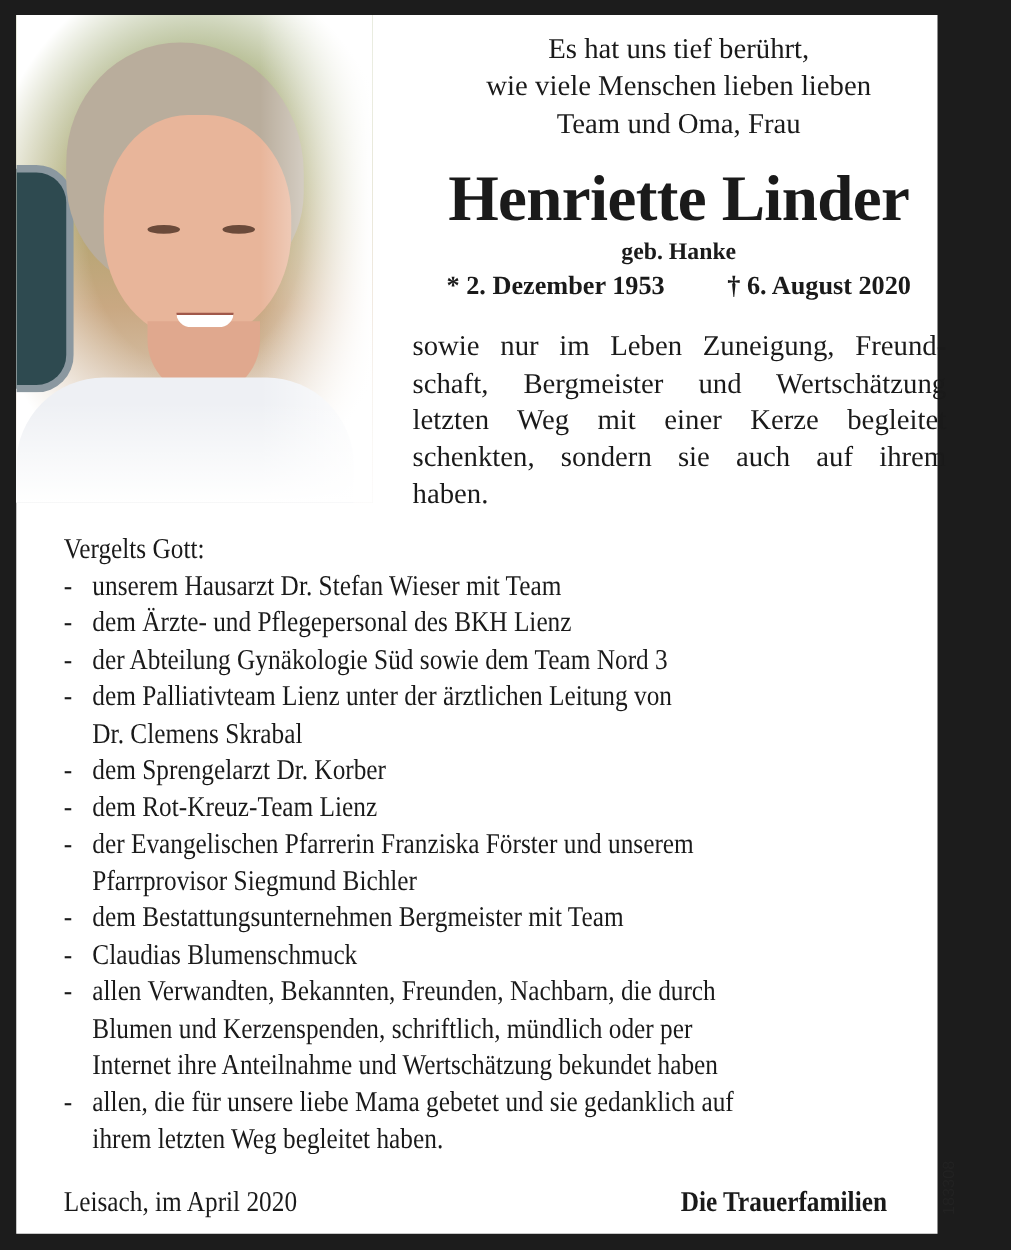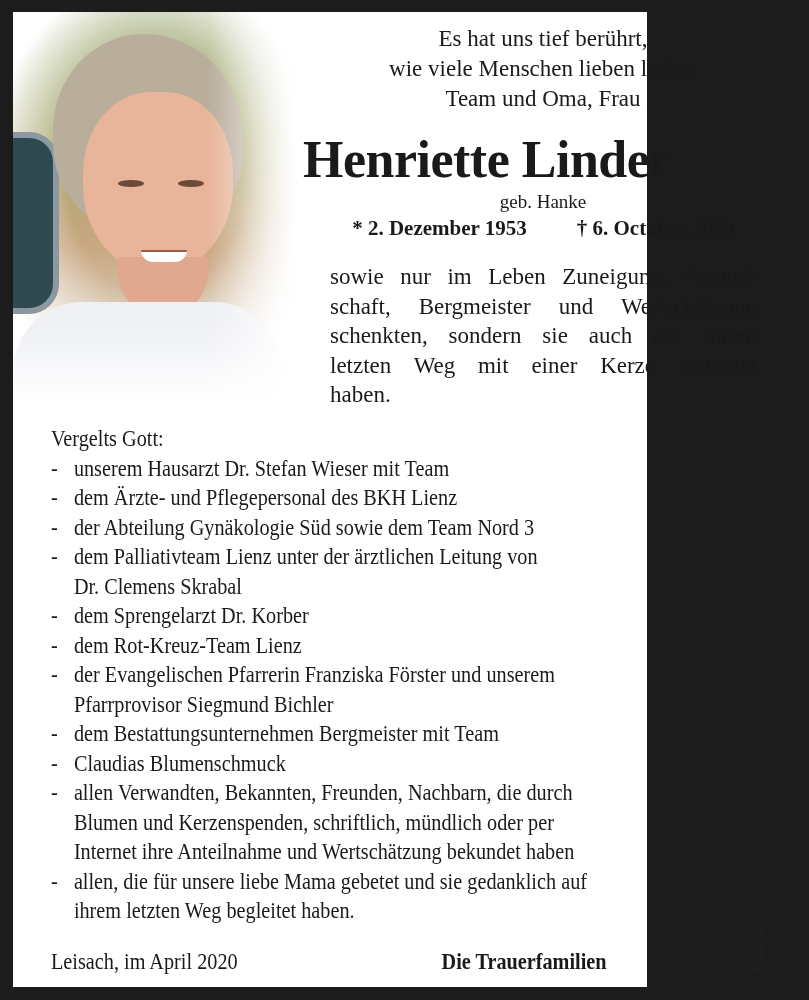--- a/index.html
+++ b/index.html
@@ -1,33 +1,33 @@
 <!DOCTYPE html>
 <html><head>
 <meta charset="utf-8">
 <style>
   html, body { margin:0; padding:0; }
   body { width:809px; height:1000px; background:#1c1c1c; position:relative; overflow:hidden; font-family:"Liberation Serif", serif; color:#1a1a1a; }
-  .card { position:absolute; left:13px; top:12px; width:634px; height:975px; background:#fff; }
+  .card { position:absolute; left:13px; top:12px; width:737px; height:975px; background:#fff; }
   .photo { position:absolute; left:0; top:0; width:285px; height:390px; overflow:hidden;
     background: radial-gradient(ellipse 60% 55% at 50% 45%, rgba(255,255,255,0) 50%, rgba(255,255,255,1) 100%),
                 linear-gradient(180deg, #8a9a5a 0%, #a9a46a 35%, #c9a882 60%, #e8e4e0 100%); }
   .photo .bg-fade { position:absolute; right:0; top:0; width:90px; height:100%; background:linear-gradient(90deg, rgba(255,255,255,0), #fff); }
   .photo .bottom-fade { position:absolute; left:0; bottom:0; width:100%; height:80px; background:linear-gradient(180deg, rgba(255,255,255,0), #fff); }
   .photo .seat { position:absolute; left:0; top:120px; width:40px; height:170px; background:#2e4a50; border-radius:0 30px 30px 0; border:6px solid #8b98a0; border-left:none; }
   .photo .hair { position:absolute; left:40px; top:22px; width:190px; height:200px; background:#b9ad9c; border-radius:48% 52% 40% 45%; }
   .photo .face { position:absolute; left:70px; top:80px; width:150px; height:180px; background:#e8b59a; border-radius:45% 45% 48% 48%; }
   .photo .eye { position:absolute; top:168px; width:26px; height:7px; background:#6b4a3a; border-radius:50%; }
   .photo .mouth { position:absolute; left:128px; top:238px; width:46px; height:10px; background:#fff; border-radius:0 0 20px 20px; border-top:2px solid #a0584a; }
   .photo .shirt { position:absolute; left:0; top:290px; width:270px; height:120px; background:#eef0f4; border-radius:70px 70px 0 0; }
   .photo .neck { position:absolute; left:105px; top:245px; width:90px; height:60px; background:#e0a88e; border-radius:0 0 45px 45px; }
 
   .intro { position:absolute; left:290px; top:12px; width:480px; text-align:center; font-size:23px; line-height:30px; }
-  .name { position:absolute; left:290px; top:118px; width:480px; font-size:52px; font-weight:bold; line-height:60px; letter-spacing:-0.5px; }
-  .birth { position:absolute; left:290px; top:178px; width:480px; text-align:center; font-size:19px; font-weight:normal; line-height:24px; }
+  .name { position:absolute; left:290px; top:118px; width:480px; text-align:center; font-size:52px; font-weight:bold; line-height:60px; letter-spacing:-0.5px; }
+  .birth { position:absolute; left:290px; top:178px; width:480px; text-align:center; font-size:19px; font-weight:bold; line-height:24px; }
   .dates { position:absolute; left:290px; top:203px; width:480px; text-align:center; font-size:21px; font-weight:bold; line-height:26px; }
   .dates span { margin:0 25px; }
   .body-text { position:absolute; left:317px; top:250px; width:427px; font-size:23px; line-height:29.5px; text-align:justify; }
   .body-text div { text-align-last:justify; }
   .body-text div.last { text-align-last:left; }
 
   .thanks { position:absolute; left:38px; top:412px; width:720px; font-size:23px; line-height:29.5px; transform:scaleX(0.88); transform-origin:left top; width:820px; }
   .thanks .item { display:flex; }
   .thanks .dash { width:26px; flex:none; }
   .thanks .cont { padding-left:26px; }
@@ -55,28 +55,28 @@
 
   <div class="intro">
     <div>Es hat uns tief berührt,</div>
     <div>wie viele Menschen lieben lieben</div>
     <div>Team und Oma, Frau</div>
   </div>
 
   <div class="name">Henriette Linder</div>
   <div class="birth">geb. Hanke</div>
   <div class="dates">
-    <span>* 2. Dezember 1953</span><span>† 6. October 2020</span>
+    <span>* 2. Dezember 1953</span><span>† 6. August 2020</span>
   </div>
 
   <div class="body-text">
     <div>sowie nur im Leben Zuneigung, Freund-</div>
     <div>schaft, Bergmeister und Wertschätzung</div>
+    <div>letzten Weg mit einer Kerze begleitet</div>
     <div>schenkten, sondern sie auch auf ihrem</div>
-    <div>letzten Weg mit einer Kerze begleitet</div>
     <div class="last">haben.</div>
   </div>
 
   <div class="thanks">
     <div>Vergelts Gott:</div>
 
     <div class="item">
         <span class="dash">-</span>
         <span>unserem Hausarzt Dr. Stefan Wieser mit Team</span>
       </div>

